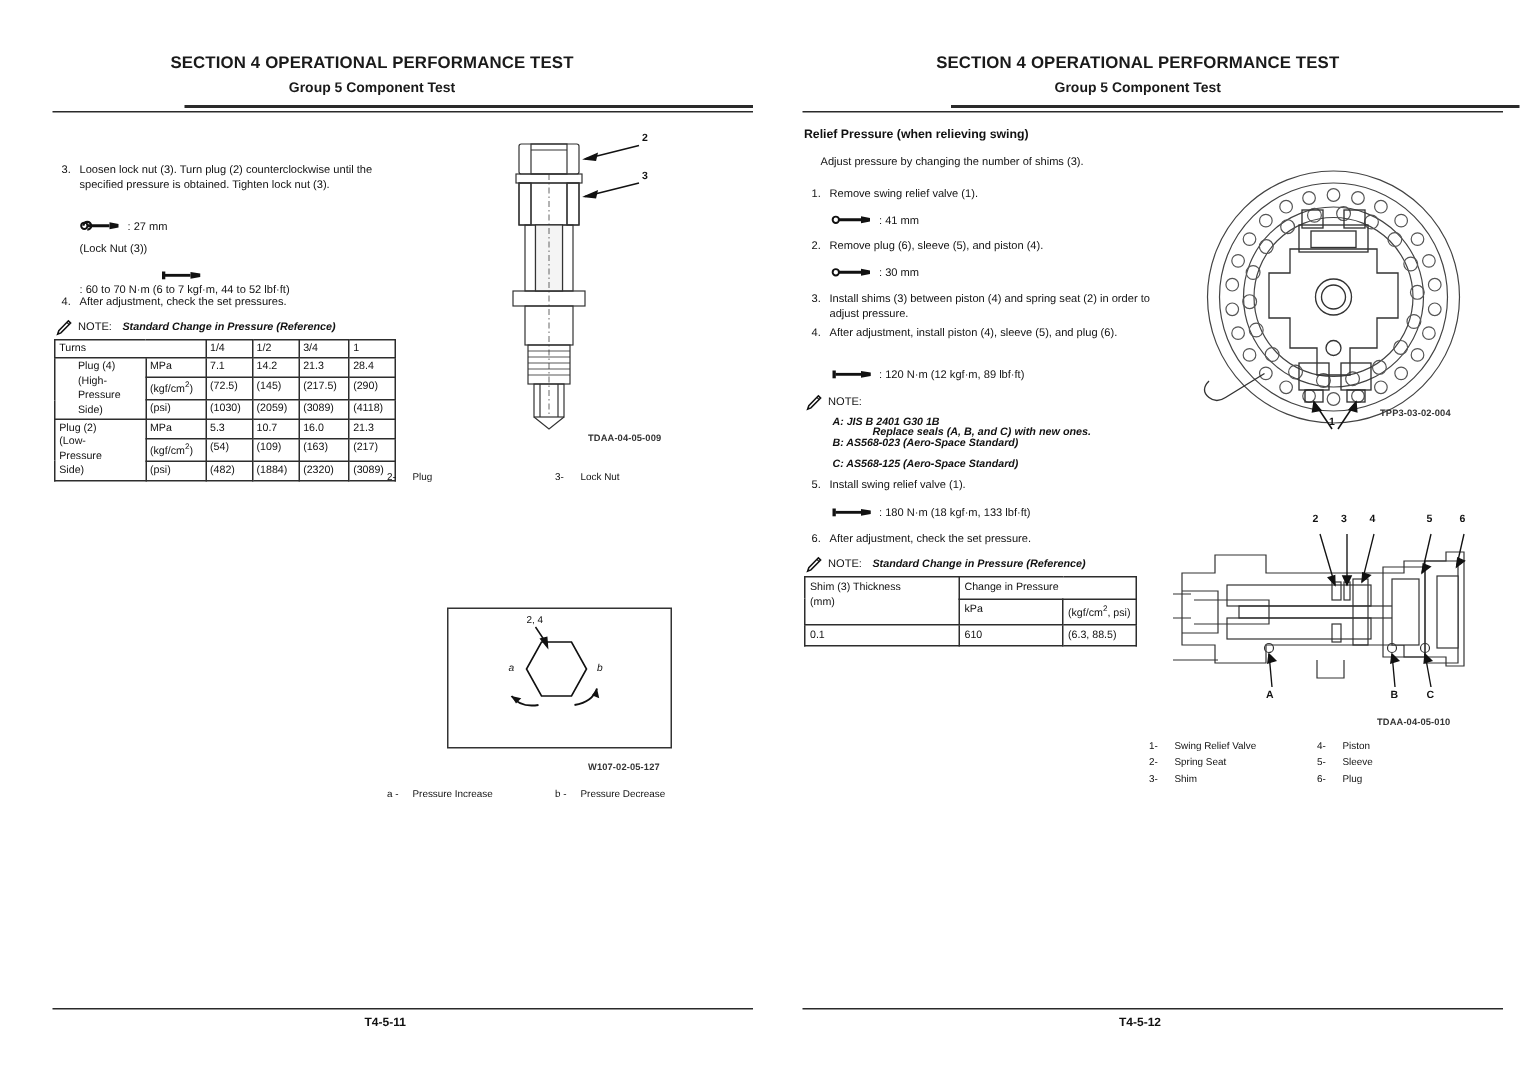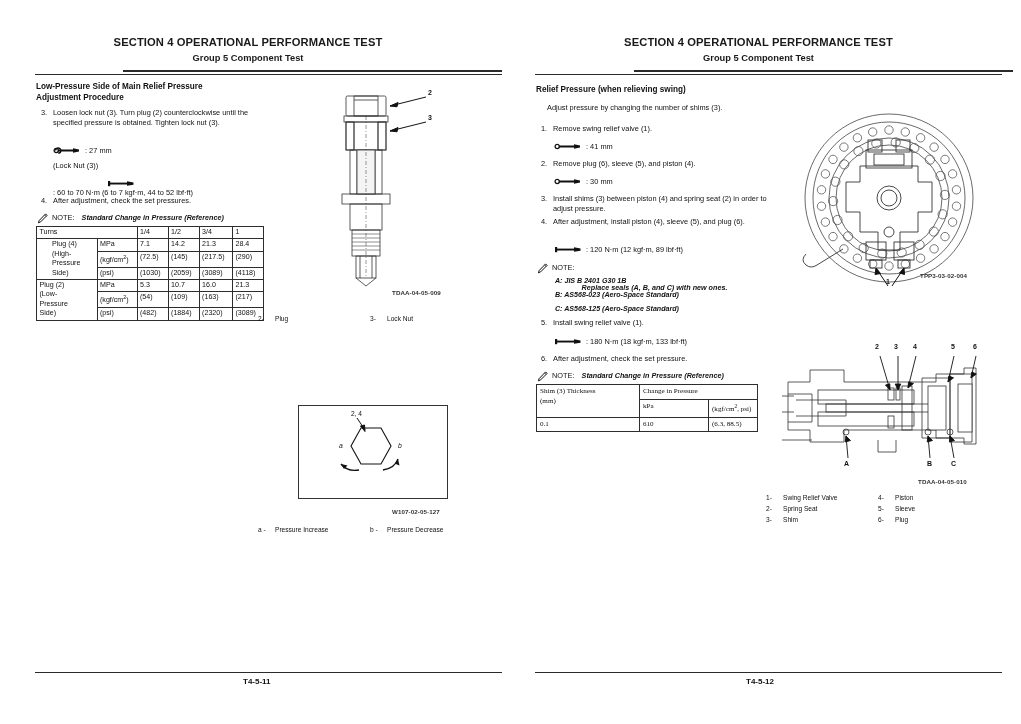--- a/index.html
+++ b/index.html
@@ -48,21 +48,21 @@
   table.t td,table.t th{
     border:0.8px solid #2d2d2d;
     padding:1px 2.5px;
     text-align:left;font-weight:normal;
     vertical-align:top;line-height:9.4px;
   }
   sup{font-size:5.4px;vertical-align:super;}
 
   
   table.t2{position:absolute;border-collapse:collapse;font-size:7.1px;}
-  table.t2 td{border:0.8px solid #2d2d2d;padding:2px 3px;line-height:9.6px;vertical-align:top;font-family:Liberation Serif, serif;}
+  table.t2 td{border:0.8px solid #2d2d2d;padding:2px 3px;line-height:9.6px;vertical-align:top;}
 
   
   .fig{position:absolute;}
   .figno{position:absolute;font-size:6.2px;font-weight:bold;color:#333;letter-spacing:.1px;}
   .calli{position:absolute;font-size:7px;color:#111;}
   .legend{position:absolute;font-size:6.6px;line-height:11px;color:#111;}
   .legend .row{display:flex;}
   .legend .k{width:17px;flex:none;}
   .legend .v{flex:1;}
 
@@ -78,24 +78,20 @@
 
   <div class="page left">
 
     <div class="hdr" style="top:36px;">
       <div class="hdr-title">SECTION 4 OPERATIONAL PERFORMANCE TEST</div>
       <div class="hdr-sub">Group 5 Component Test</div>
     </div>
     <div class="rule" style="left:123px;top:70px;width:379px;height:1.6px;"></div>
     <div class="rule" style="left:35px;top:74px;width:467px;height:1.1px;"></div>
 
-    <div class="abs h2" style="left:36px;top:81px;width:230px;">
-      <div>Low-Pressure Side of Main Relief Pressure</div>
-      <div>Adjustment Procedure</div>
-    </div>
 
     <div class="step" style="left:41px;top:108px;width:228px;">
       <div class="n">3.</div>
       <div class="b">Loosen lock nut (3). Turn plug (2) counterclockwise until the specified pressure is obtained. Tighten lock nut (3).</div>
     </div>
 
     <div class="spec" style="left:53px;top:146px;">
       <svg class="gl" width="28" height="9" viewBox="0 0 28 9">
         <path d="M2.6 4.5a2.6 2.6 0 1 1 2.6 2.6" fill="none" stroke="#111" stroke-width="1.5"></path>
         <circle cx="3.2" cy="4.5" r="2.1" fill="none" stroke="#111" stroke-width="1.3"></circle>

